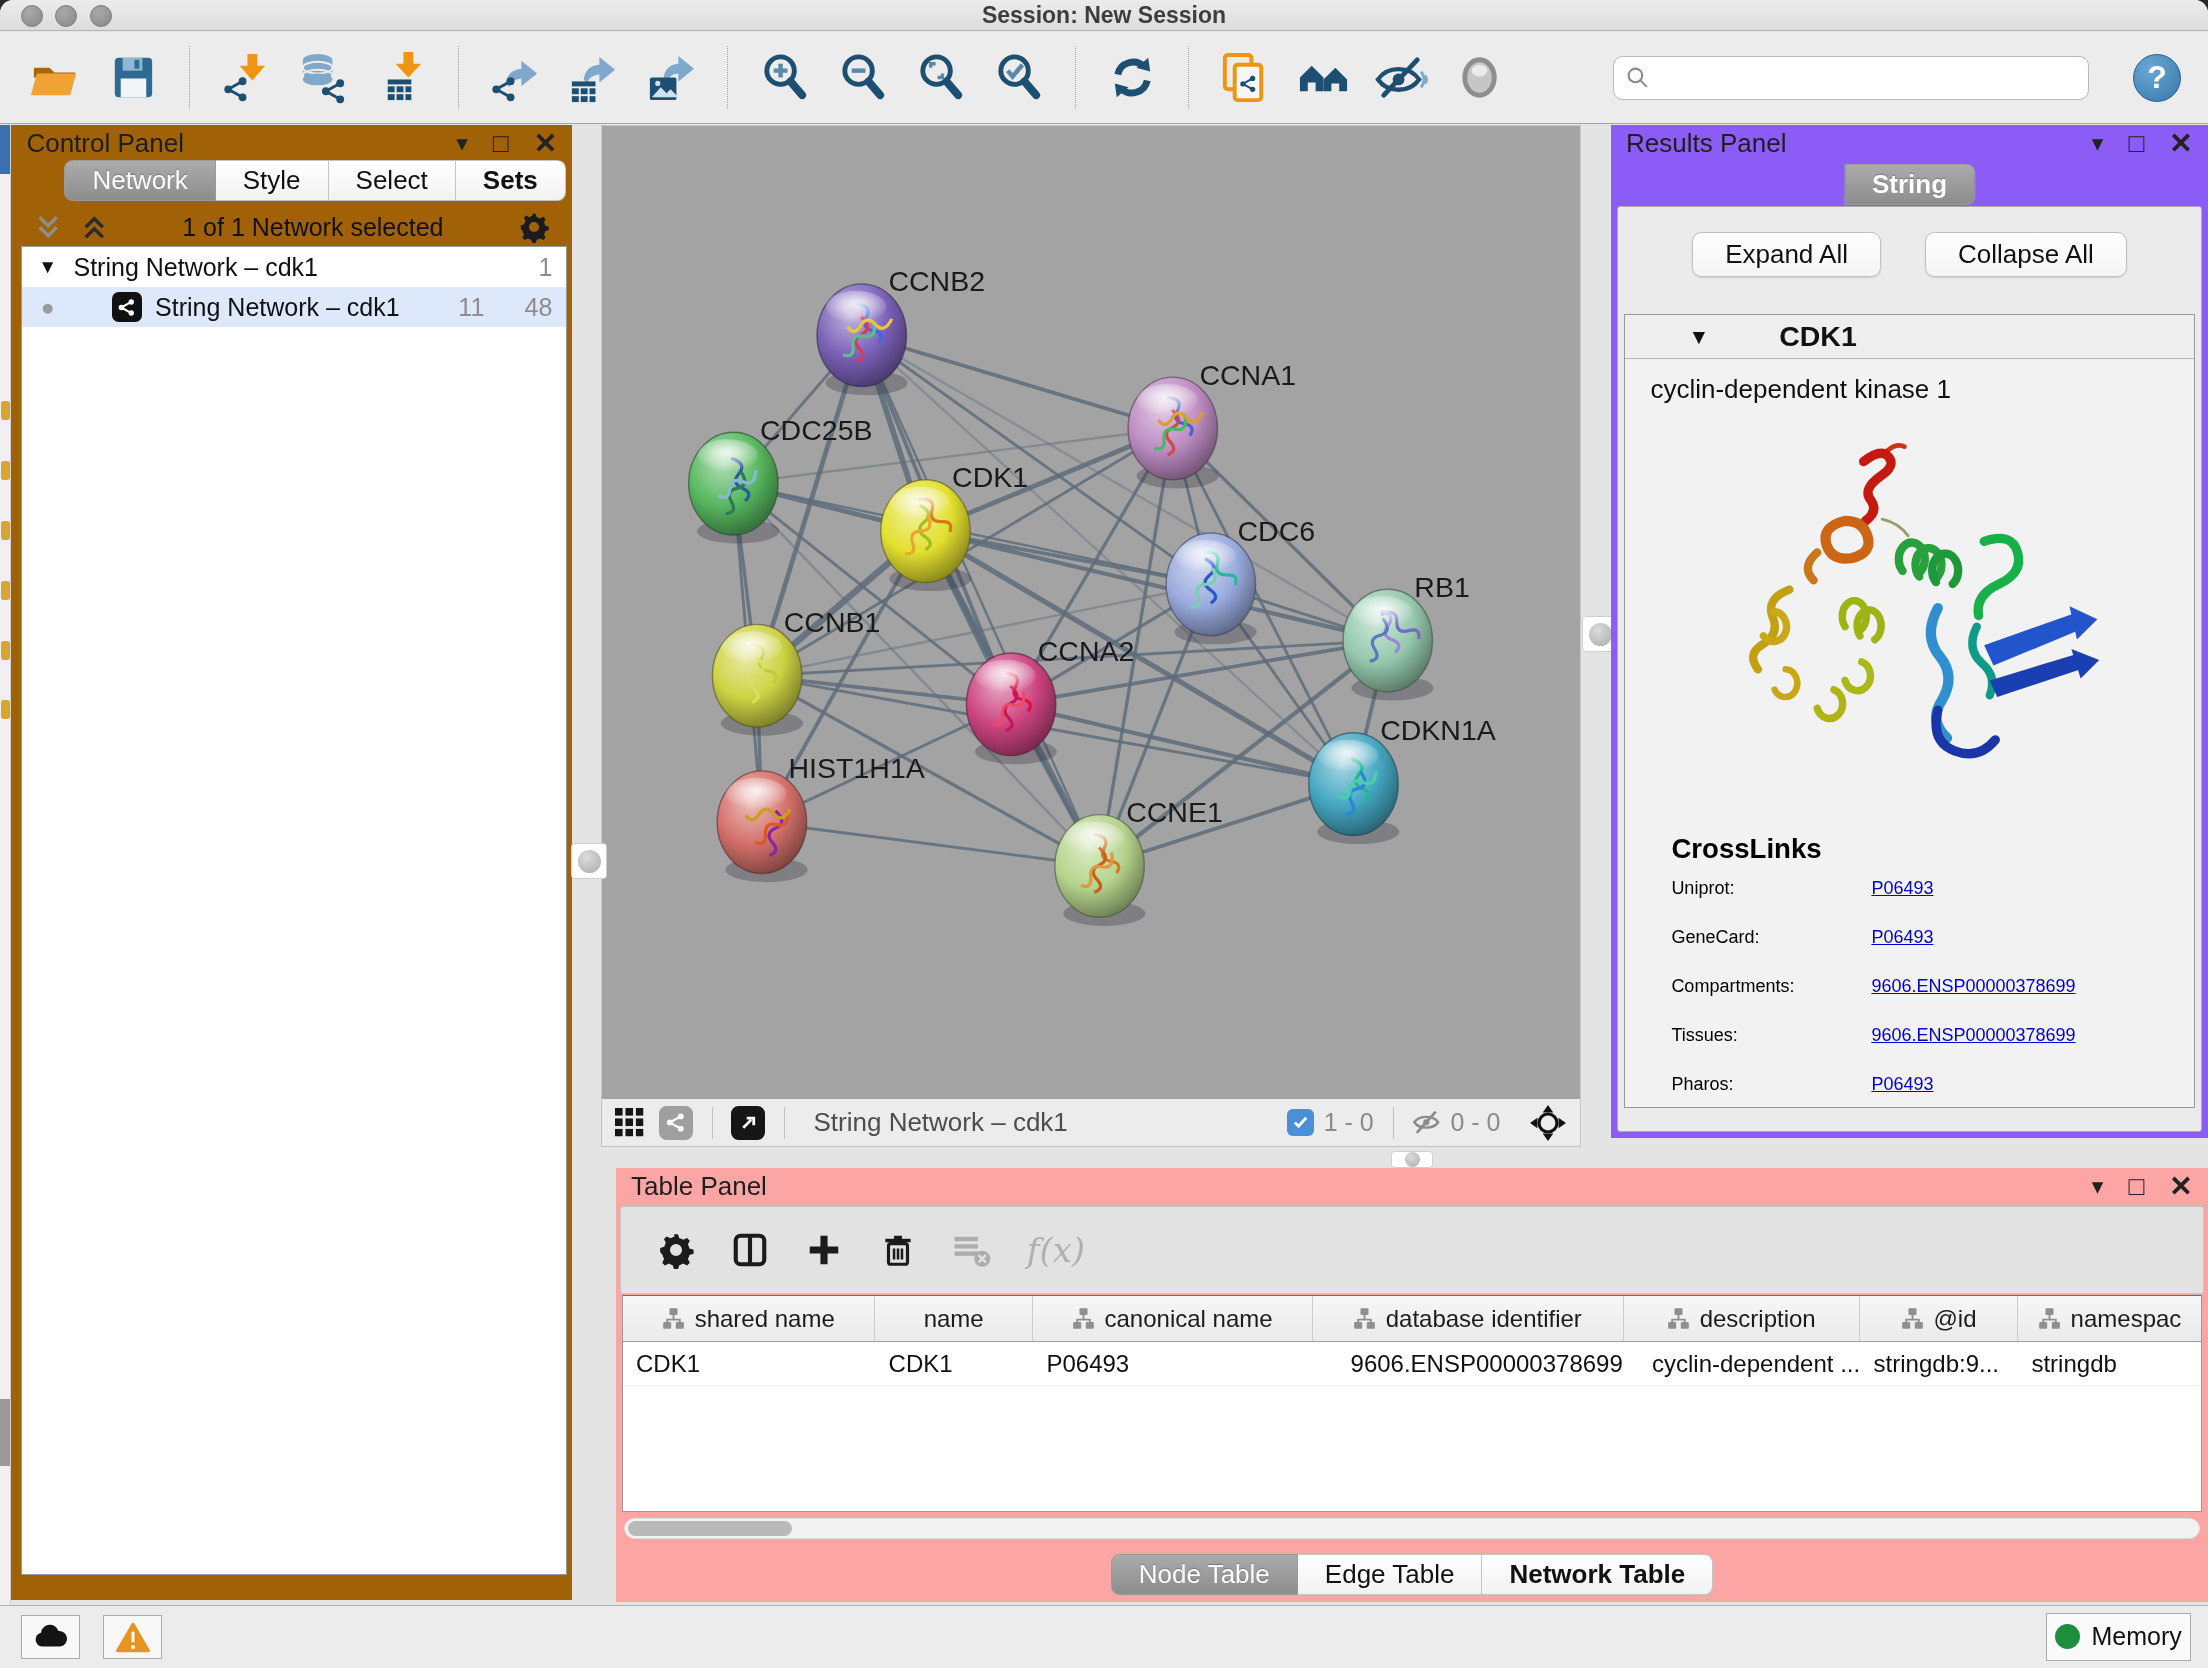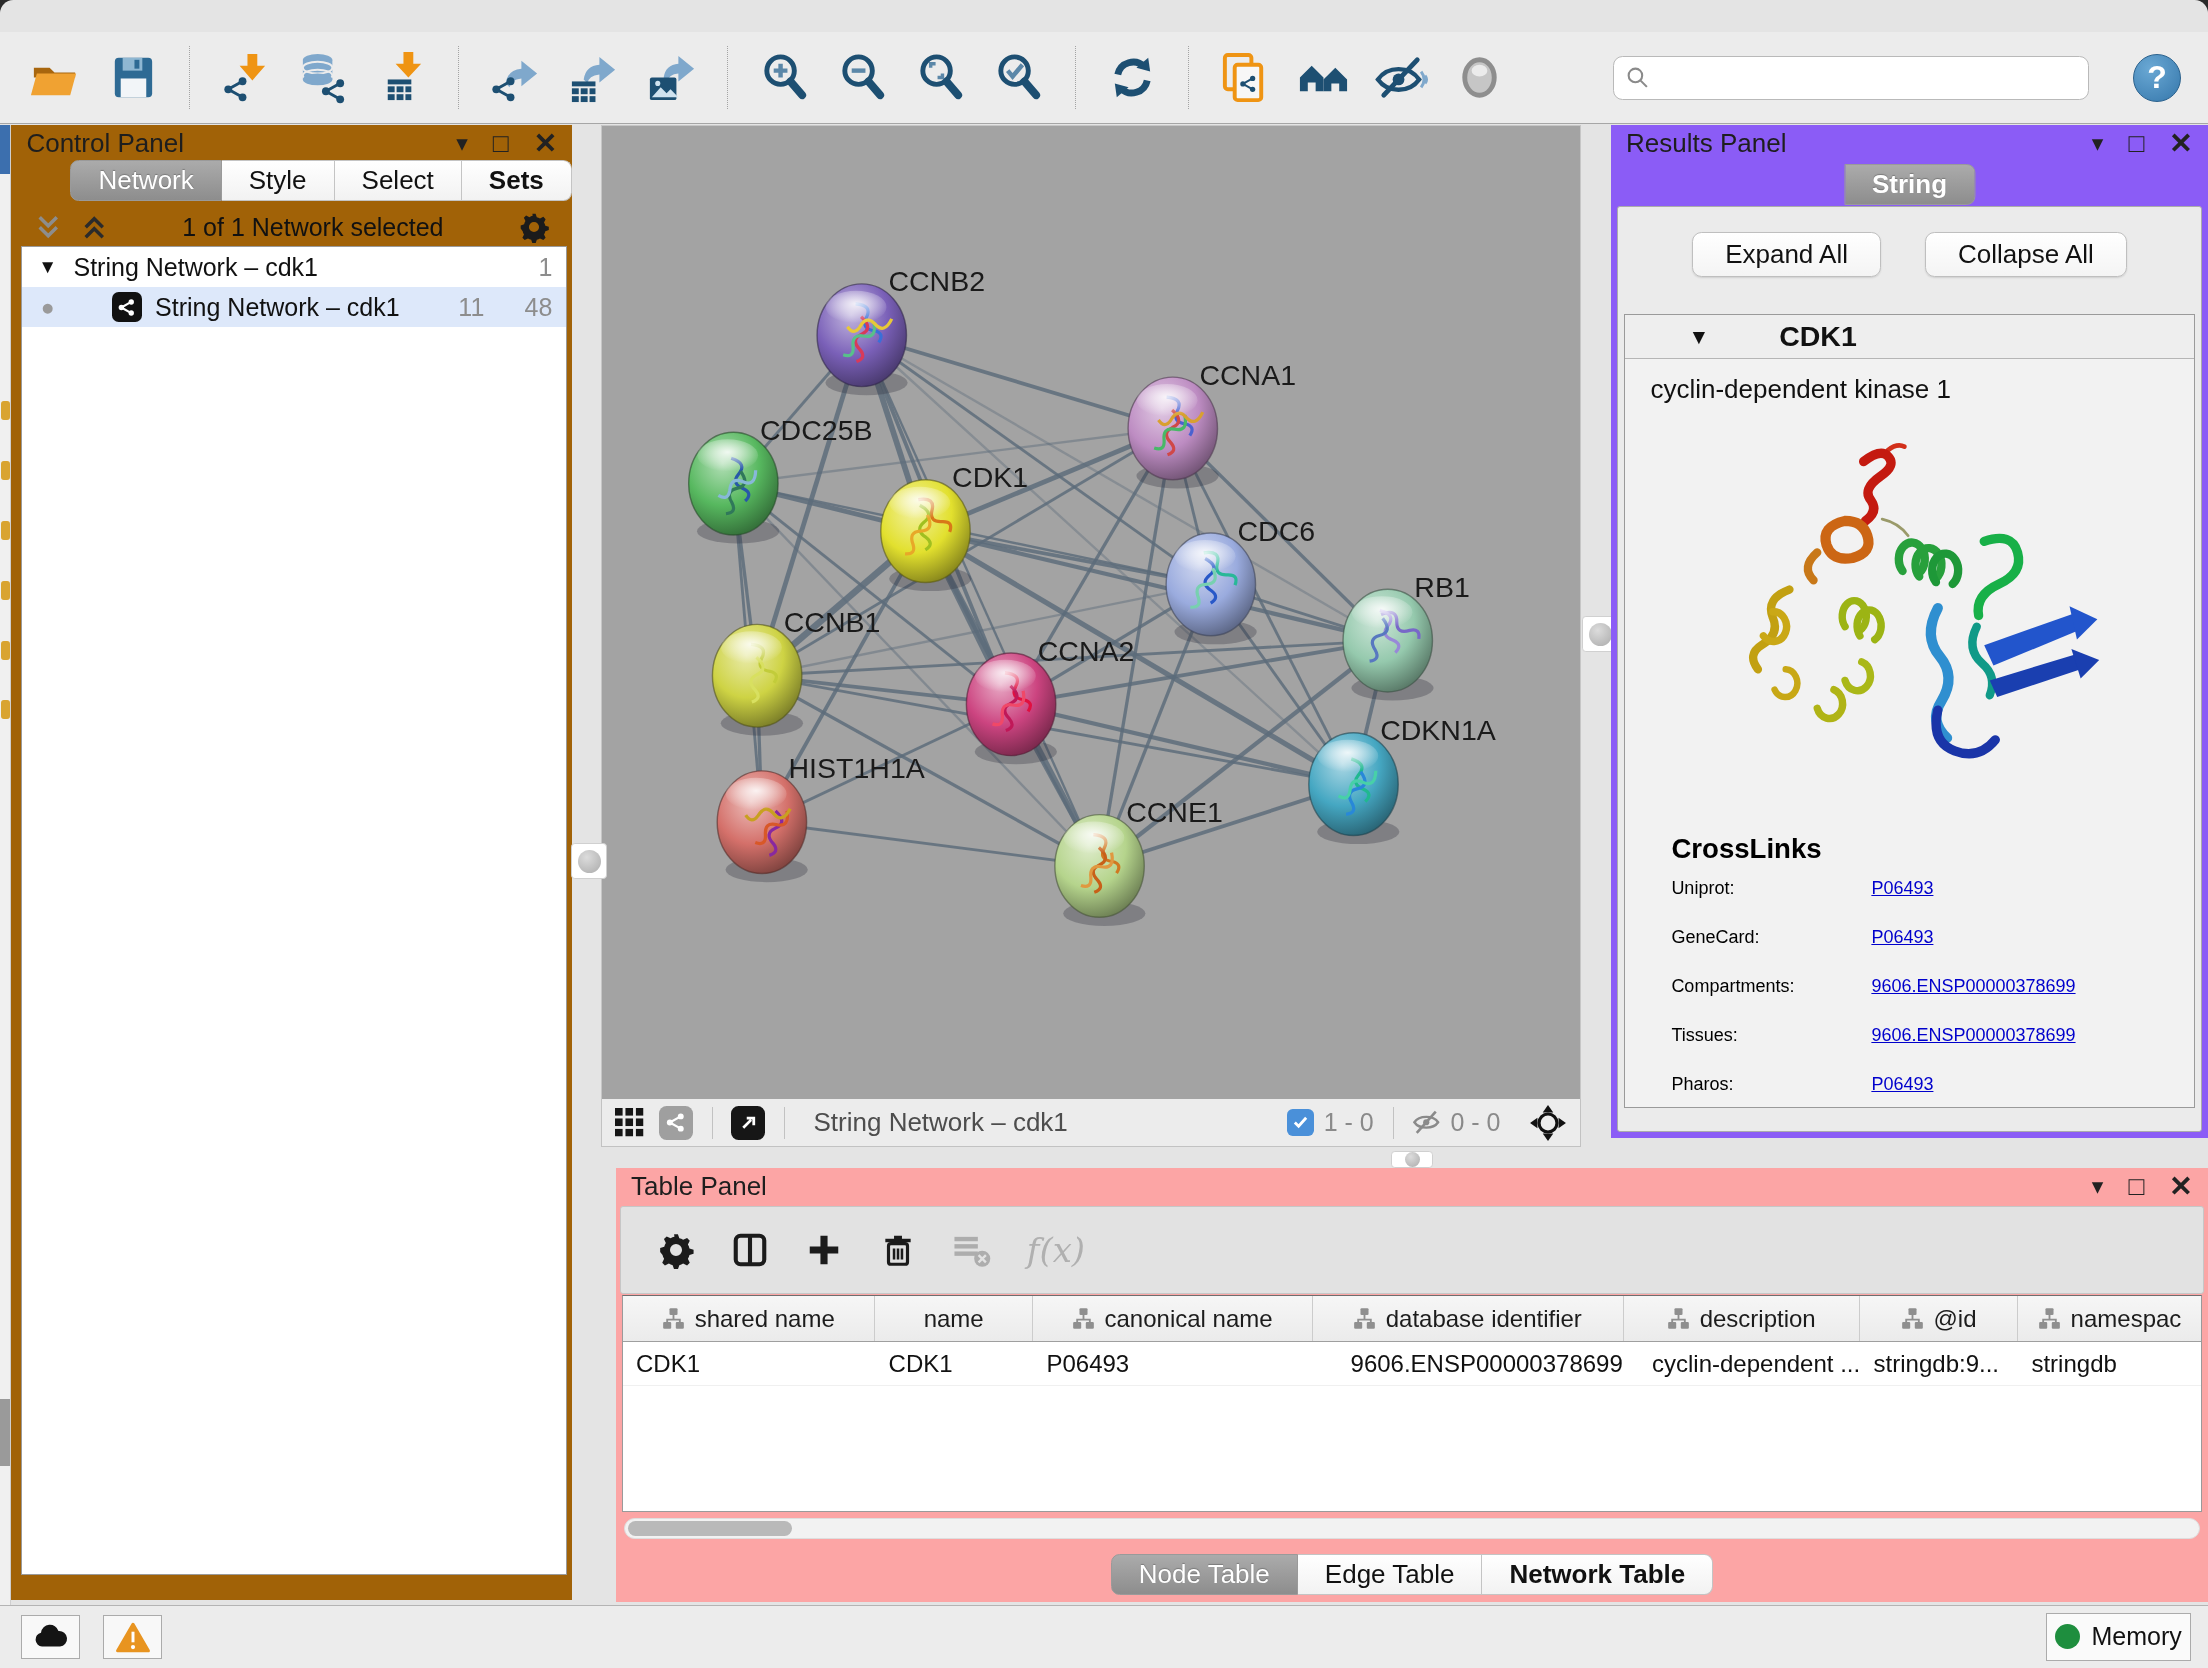--- a/index.html
+++ b/index.html
@@ -35,21 +35,21 @@
   .seg .tab.active{background:linear-gradient(#ababab,#8d8d8d);color:#fff;text-shadow:0 -1px 1px rgba(0,0,0,.25);border-color:#9a9a9a;}
 
   
   .left-strip{position:absolute;left:0;top:125px;width:11.4px;height:1481px;background:#f0f0f0;border-right:1px solid #cfcfcf;}
   .ls-blue{position:absolute;left:0;top:0;width:9.5px;height:49px;background:#3c6fae;}
   .ls-dash{position:absolute;left:1px;width:8.6px;height:19px;background:#d9a431;border-radius:2.9px;}
   .ls-gray{position:absolute;left:0;top:1274px;width:9.5px;height:67px;background:#9a9a9a;}
 
   
   .control-panel{position:absolute;left:11.4px;top:125px;width:561px;height:1475px;background:#a16207;}
-  .cp-tabs{position:absolute;left:59px;top:35px;border-radius:7px;}
+  .cp-tabs{position:absolute;left:53px;top:35px;border-radius:7px;}
   .cp-selector{position:absolute;left:9.5px;top:84px;right:9.5px;height:36px;display:flex;align-items:center;gap:17px;padding:0 13.3px;color:#222;}
   .cp-selector .summary{flex:1;text-align:center;font-size:25px;color:#111;}
   .cp-tree{position:absolute;left:9.5px;top:121px;right:5.7px;bottom:25px;background:#fff;border:1.9px solid #9a9a9a;overflow:hidden;}
   .tree-row{display:flex;align-items:center;height:40px;padding:0 13.3px;font-size:25px;color:#111;gap:13.3px;}
   .tree-row .num{color:#8d8d8d;}
   .tree-row.selected{background:#dde8fa;}
   .tw{width:25px;text-align:center;color:#111;font-size:19px;flex:0 0 auto;}
   .bullet{color:#9a9a9a;font-size:23px;}
   .share-badge{width:30px;height:30px;border-radius:6.7px;background:#111;display:flex;align-items:center;justify-content:center;flex:0 0 auto;}
   .share-badge svg{width:19px;height:19px;color:#fff;}
@@ -184,20 +184,28 @@
         <rect x="1" y="9" width="16" height="3"></rect>
         <rect x="1" y="14" width="16" height="3"></rect>
       </g>
     <circle cx="20" cy="19" r="5.5" fill="currentColor"></circle>
       <path d="M17.5 16.5l5 5 M22.5 16.5l-5 5" stroke="#e2e2e2" stroke-width="1.6"></path>
   </symbol>
 </svg>
 
 <div class="screen">
 
+  <div class="titlebar">
+    <div class="lights">
+      <span class="light"></span>
+      <span class="light"></span>
+      <span class="light"></span>
+    </div>
+    <div class="win-title">Session: New Session</div>
+  </div>
 
   <div class="toolbar">
     <svg class="tbi" viewBox="0 0 56 56">
         <path d="M7 18h16l5 5h21v5H7z" fill="#a8660e"></path>
         <path d="M4 46L10 24h40l-6 22z" fill="#f0a232"></path>
       </svg>
     <svg class="tbi" viewBox="0 0 56 56">
         <rect x="10" y="8" width="38" height="40" rx="4" fill="#2e6a94"></rect>
         <rect x="18" y="8" width="20" height="13" fill="#8fb7d2"></rect>
         <rect x="30" y="10" width="5" height="9" fill="#2e6a94"></rect>

